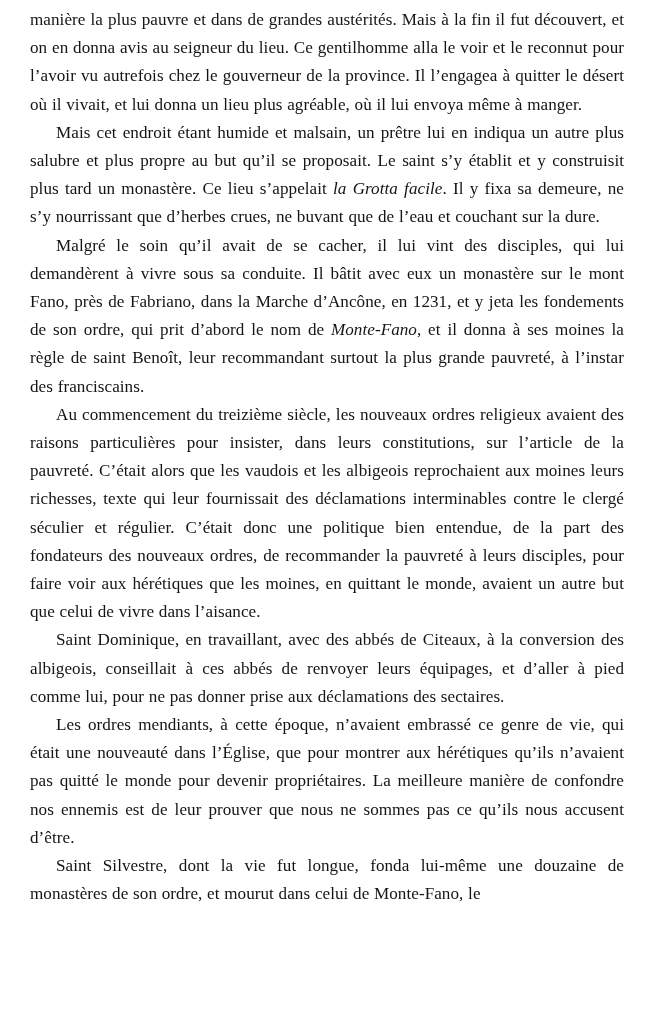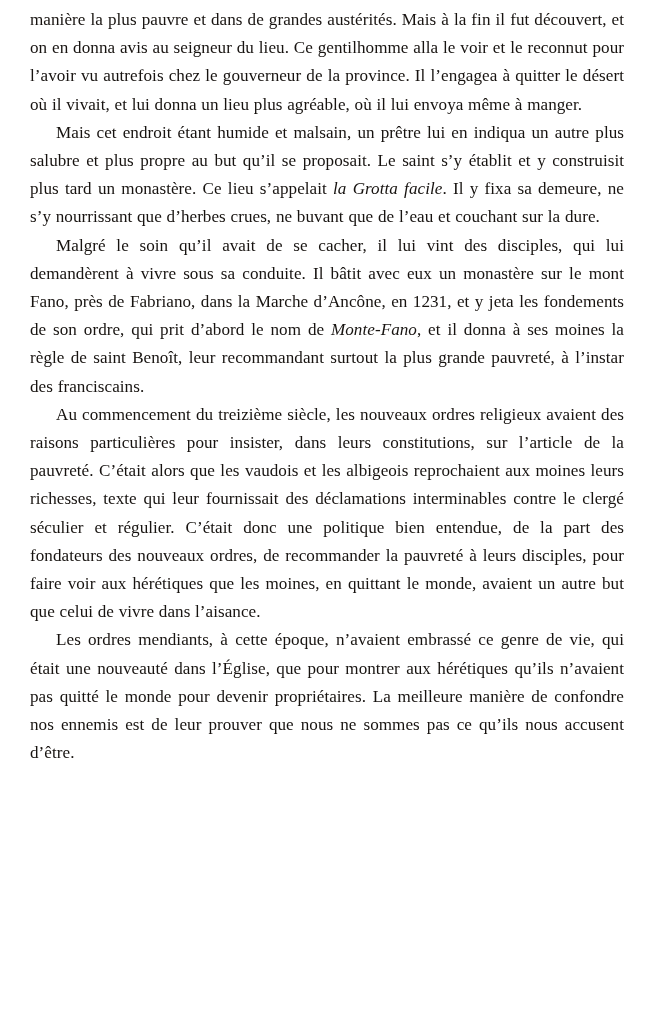--- a/index.html
+++ b/index.html
@@ -43,15 +43,17 @@
 </style>
 </head>
 <body>
 
 <div id="page">
   <div id="text-column">
       <p class="para"><span>manière la plus pauvre et dans de grandes austérités. Mais à la fin il fut découvert, et on en donna avis au seigneur du lieu. Ce gentilhomme alla le voir et le reconnut pour l’avoir vu autrefois chez le gouverneur de la province. Il l’engagea à quitter le désert où il vivait, et lui donna un lieu plus agréable, où il lui envoya même à manger.</span></p>
       <p class="para indent"><span>Mais cet endroit étant humide et malsain, un prêtre lui en indiqua un autre plus salubre et plus propre au but qu’il se proposait. Le saint s’y établit et y construisit plus tard un monastère. Ce lieu s’appelait </span><i>la Grotta facile</i><span>. Il y fixa sa demeure, ne s’y nourrissant que d’herbes crues, ne buvant que de l’eau et couchant sur la dure.</span></p>
       <p class="para indent"><span>Malgré le soin qu’il avait de se cacher, il lui vint des disciples, qui lui demandèrent à vivre sous sa conduite. Il bâtit avec eux un monastère sur le mont Fano, près de Fabriano, dans la Marche d’Ancône, en 1231, et y jeta les fondements de son ordre, qui prit d’abord le nom de </span><i>Monte-Fano</i><span>, et il donna à ses moines la règle de saint Benoît, leur recommandant surtout la plus grande pauvreté, à l’instar des franciscains.</span></p>
       <p class="para indent"><span>Au commencement du treizième siècle, les nouveaux ordres religieux avaient des raisons particulières pour insister, dans leurs constitutions, sur l’article de la pauvreté. C’était alors que les vaudois et les albigeois reprochaient aux moines leurs richesses, texte qui leur fournissait des déclamations interminables contre le clergé séculier et régulier. C’était donc une politique bien entendue, de la part des fondateurs des nouveaux ordres, de recommander la pauvreté à leurs disciples, pour faire voir aux hérétiques que les moines, en quittant le monde, avaient un autre but que celui de vivre dans l’aisance.</span></p>
+      <p class="para indent"><span>Saint Dominique, en travaillant, avec des abbés de Citeaux, à la conversion des albigeois, conseillait à ces abbés de renvoyer leurs équipages, et d’aller à pied comme lui, pour ne pas donner prise aux déclamations des sectaires.</span></p>
       <p class="para indent"><span>Les ordres mendiants, à cette époque, n’avaient embrassé ce genre de vie, qui était une nouveauté dans l’Église, que pour montrer aux hérétiques qu’ils n’avaient pas quitté le monde pour devenir propriétaires. La meilleure manière de confondre nos ennemis est de leur prouver que nous ne sommes pas ce qu’ils nous accusent d’être.</span></p>
+      <p class="para indent last-para"><span>Saint Silvestre, dont la vie fut longue, fonda lui-même une douzaine de monastères de son ordre, et mourut dans celui de Monte-Fano, le</span></p>
     </div>
 </div>
 
 </body></html>

